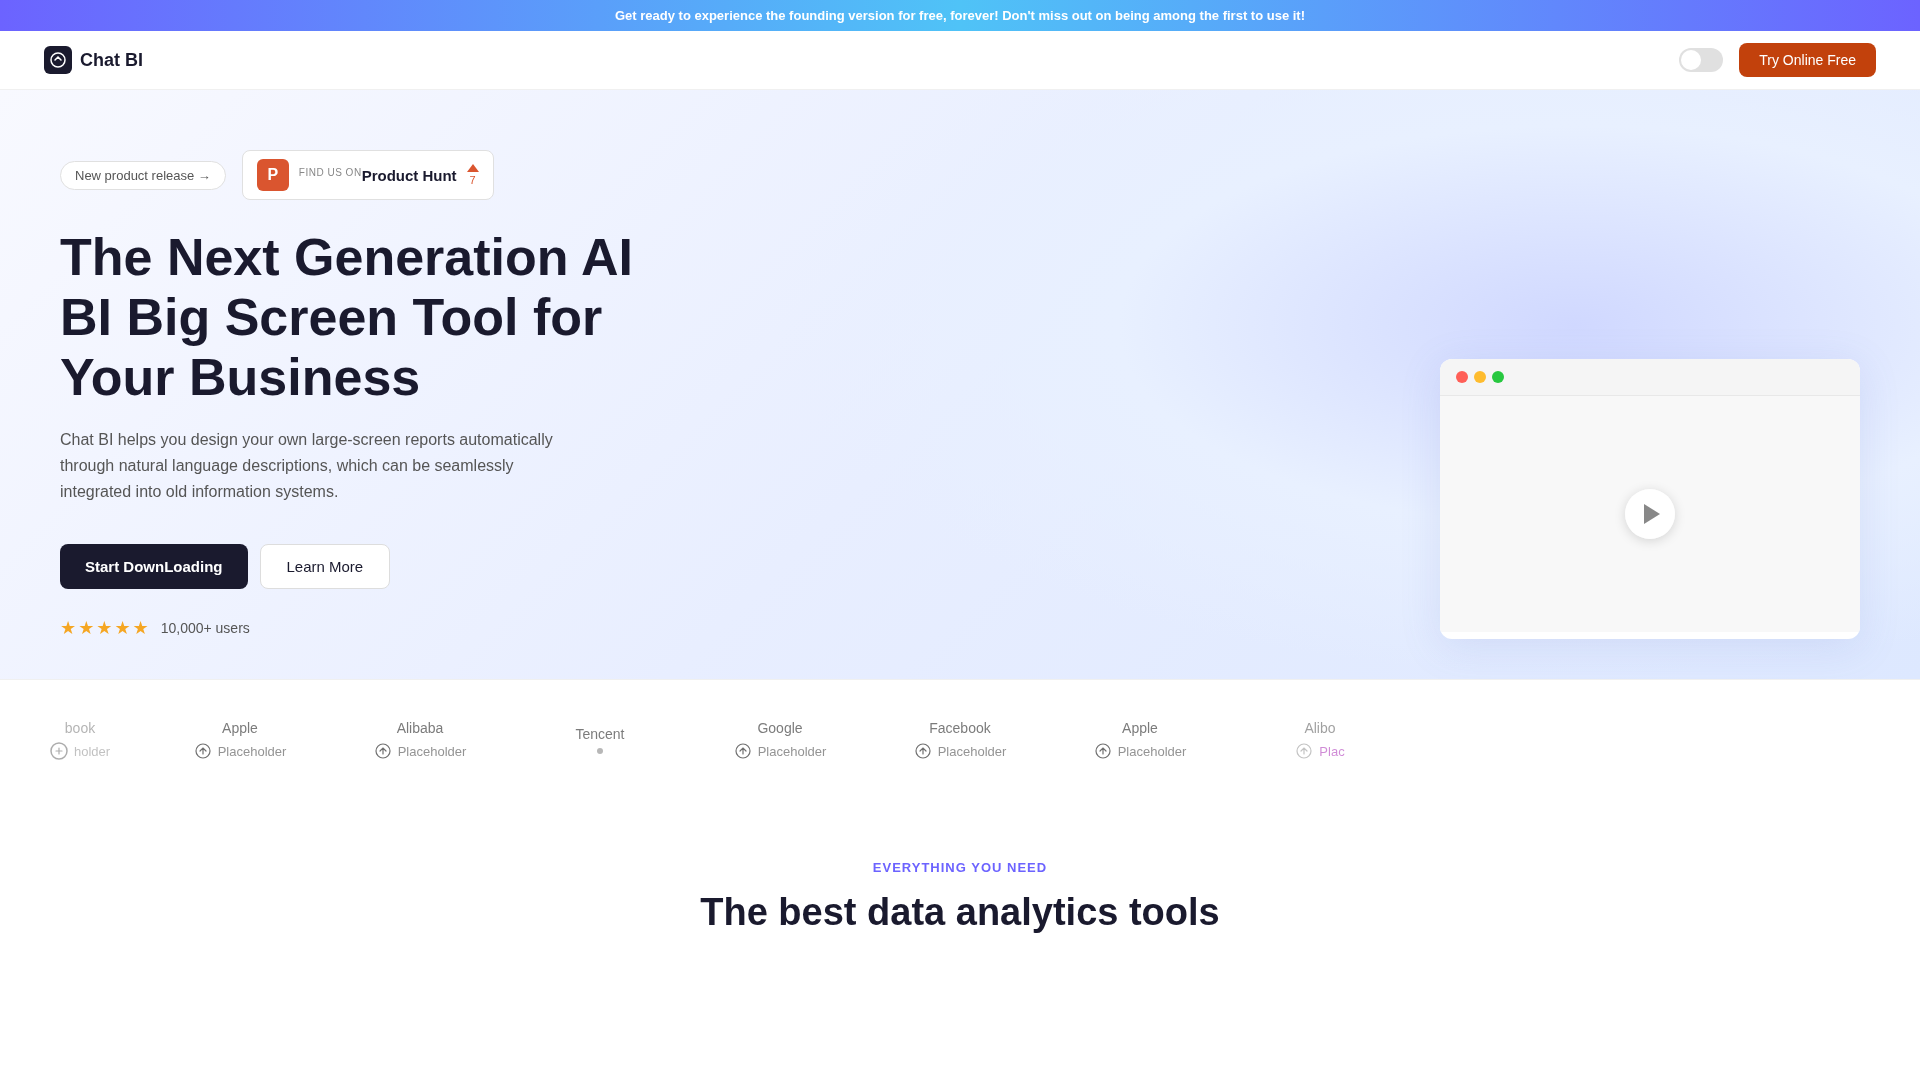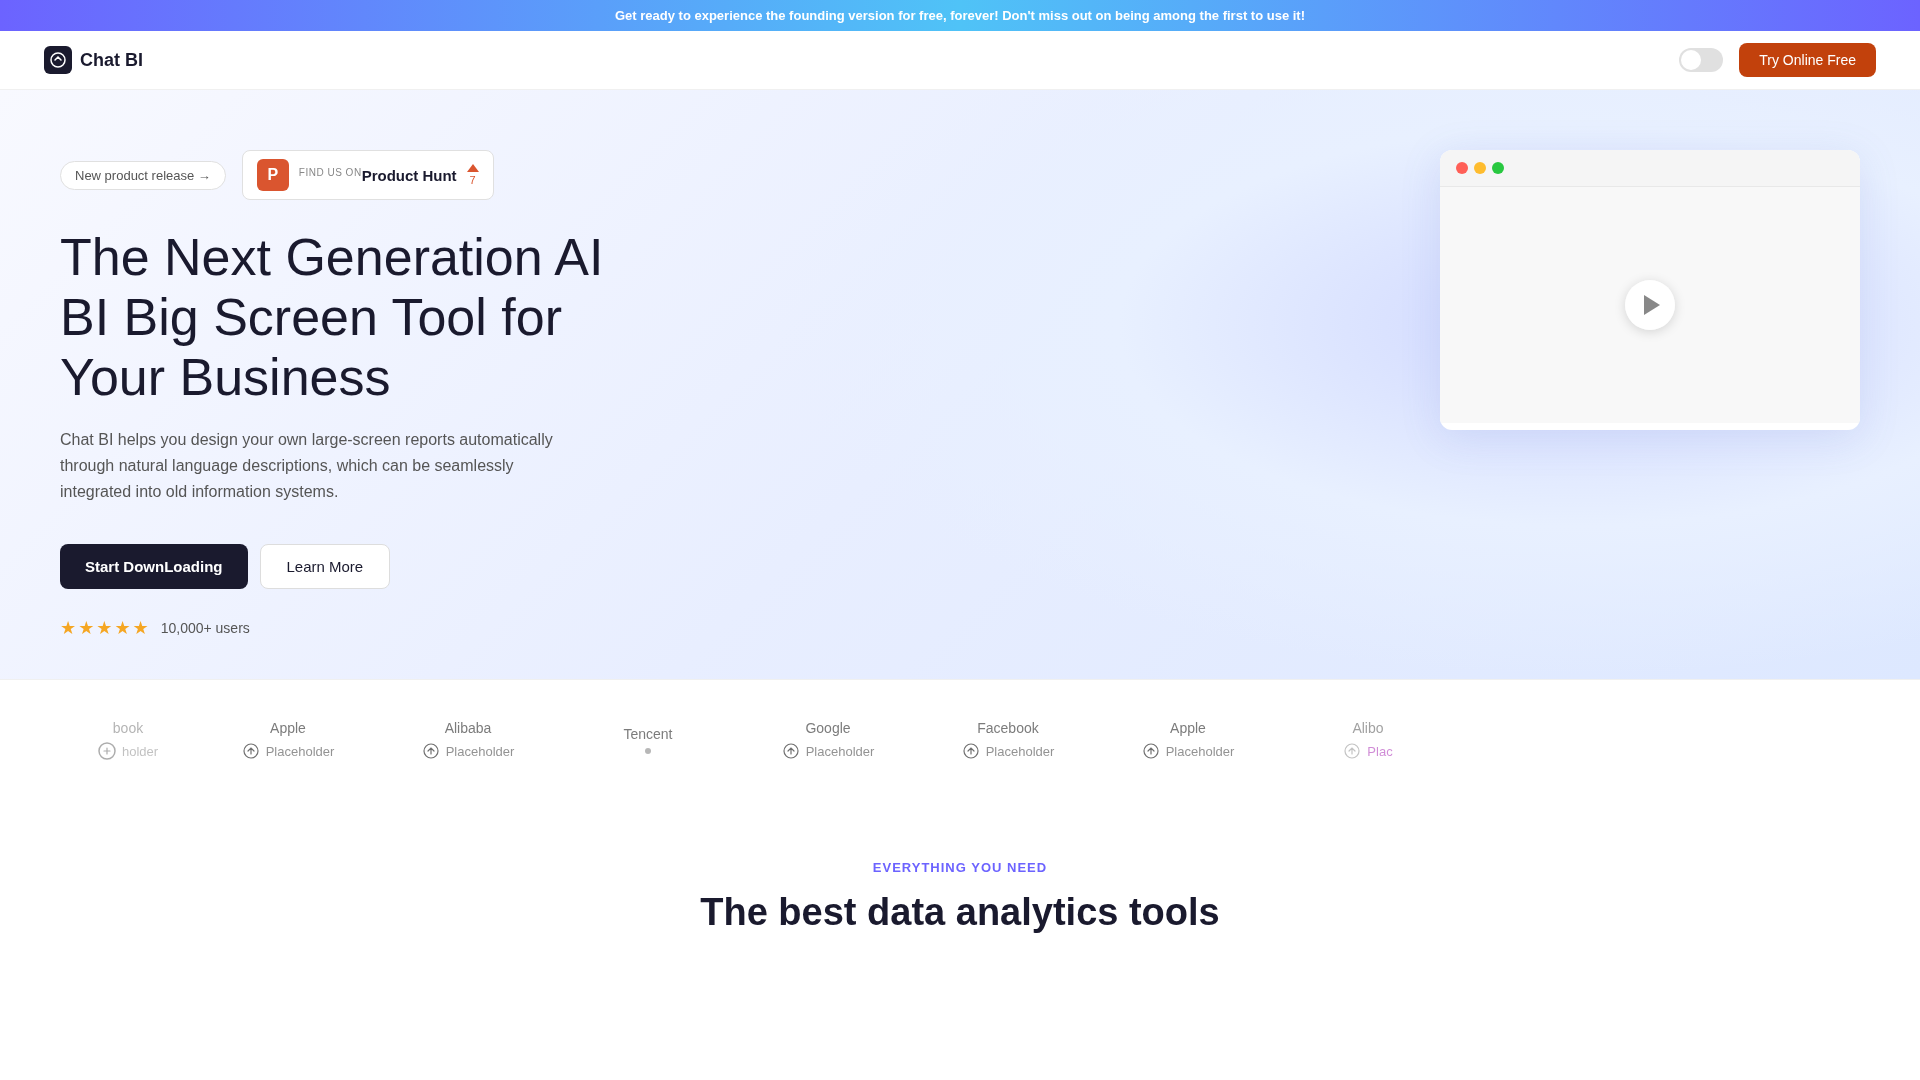--- a/index.html
+++ b/index.html
@@ -76,21 +76,21 @@
       padding: 9px 20px;
       border-radius: 8px;
       font-size: 14px;
       font-weight: 500;
       cursor: pointer;
     }
 
     
     .hero {
       display: flex;
-      align-items: flex-start;
+      align-items: flex-end;
       justify-content: space-between;
       padding: 60px 60px 40px 60px;
       min-height: 520px;
       background: linear-gradient(135deg, #f8f9ff 0%, #e8eeff 50%, #dde8ff 100%);
       position: relative;
       overflow: hidden;
     }
     .hero::before {
       content: '';
       position: absolute;
@@ -173,21 +173,21 @@
       height: 0;
       border-left: 6px solid transparent;
       border-right: 6px solid transparent;
       border-bottom: 8px solid #da552f;
       margin-bottom: 2px;
     }
 
     
     .hero-title {
       font-size: 52px;
-      font-weight: 400;
+      font-weight: 700;
       color: #1a1a2e;
       line-height: 1.15;
       margin-bottom: 20px;
     }
     .hero-desc {
       font-size: 16px;
       color: #555;
       line-height: 1.6;
       margin-bottom: 40px;
       max-width: 500px;
@@ -295,21 +295,20 @@
       background: #fff;
       overflow: hidden;
       border-top: 1px solid #f0f0f0;
     }
     .brands-track {
       display: flex;
       align-items: center;
       gap: 60px;
       padding: 10px 40px;
       overflow-x: hidden;
-      margin-left: 48px;
     }
     .brand-item {
       display: flex;
       flex-direction: column;
       align-items: center;
       gap: 6px;
       flex-shrink: 0;
       min-width: 120px;
       opacity: 0.7;
     }

